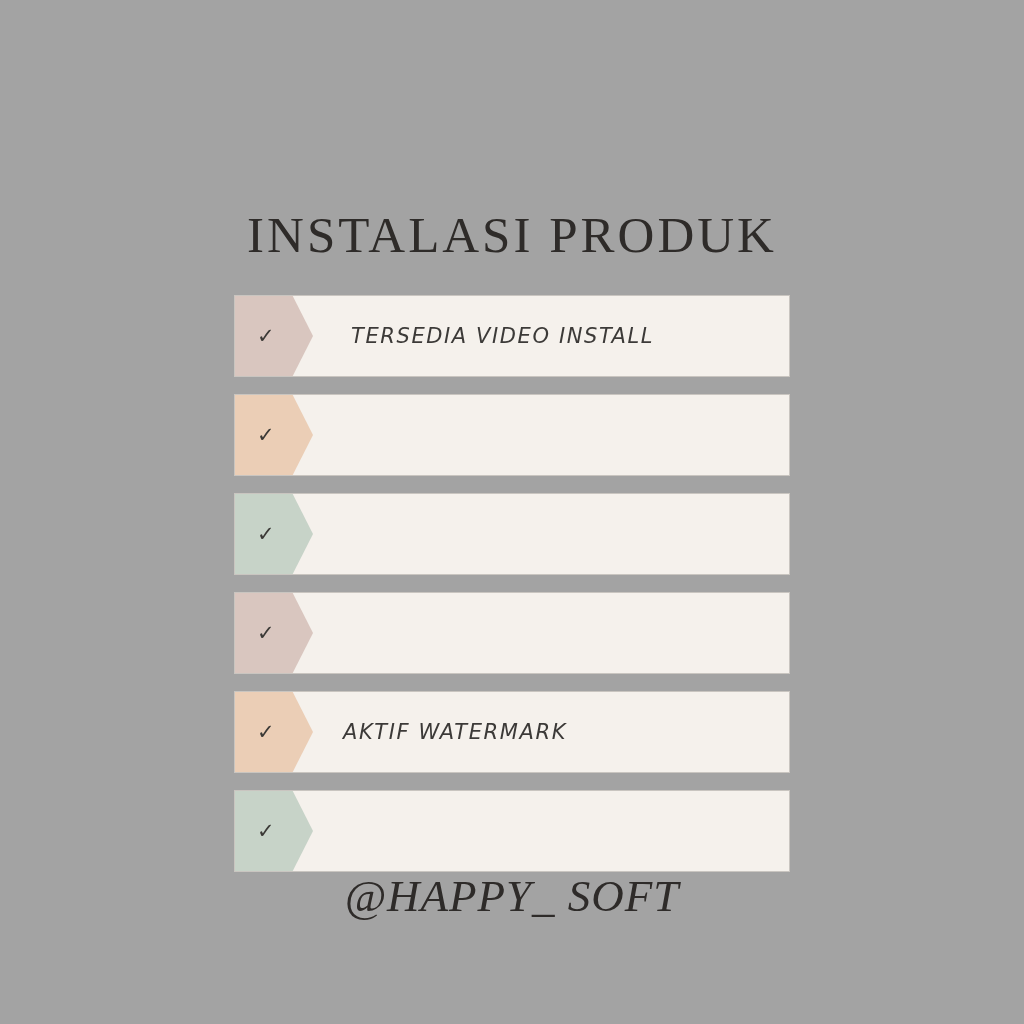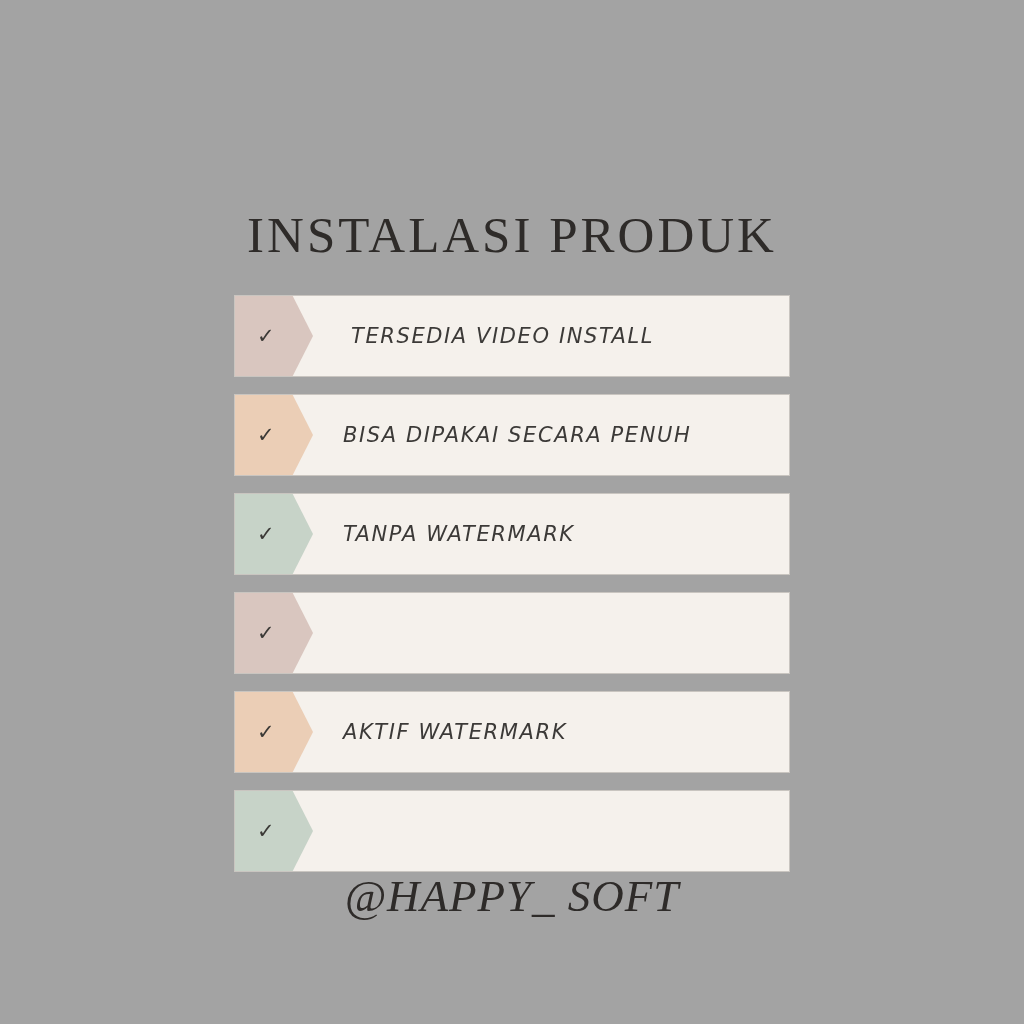--- a/index.html
+++ b/index.html
@@ -124,28 +124,26 @@
       <div class="badge" style="background: rgb(217, 198, 191);">
         <span class="check">✓</span>
       </div>
       <div class="label">TERSEDIA VIDEO INSTALL</div>
     </div>
 
     <div class="row">
       <div class="badge" style="background: rgb(235, 206, 182);">
         <span class="check">✓</span>
       </div>
-      <div class="label">BISA DIPAKAI SECARA PENUH</div>
     </div>
 
     <div class="row">
       <div class="badge" style="background: rgb(199, 211, 200);">
         <span class="check">✓</span>
       </div>
-      <div class="label">TANPA WATERMARK</div>
     </div>
 
     <div class="row">
       <div class="badge" style="background: rgb(217, 198, 191);">
         <span class="check">✓</span>
       </div>
     </div>
 
     <div class="row">
       <div class="badge" style="background: rgb(235, 206, 182);">

